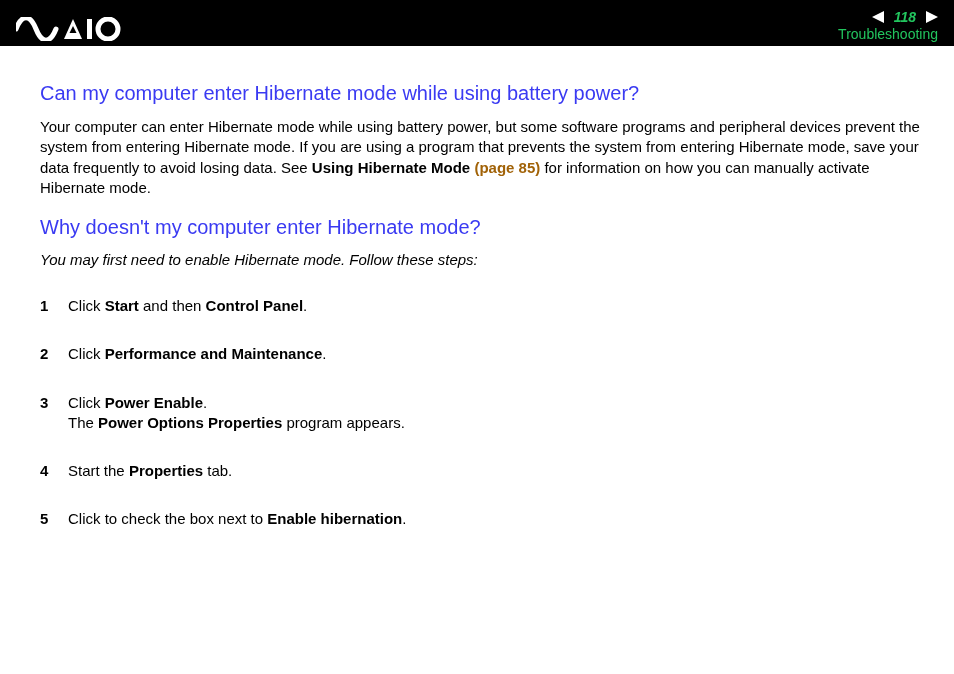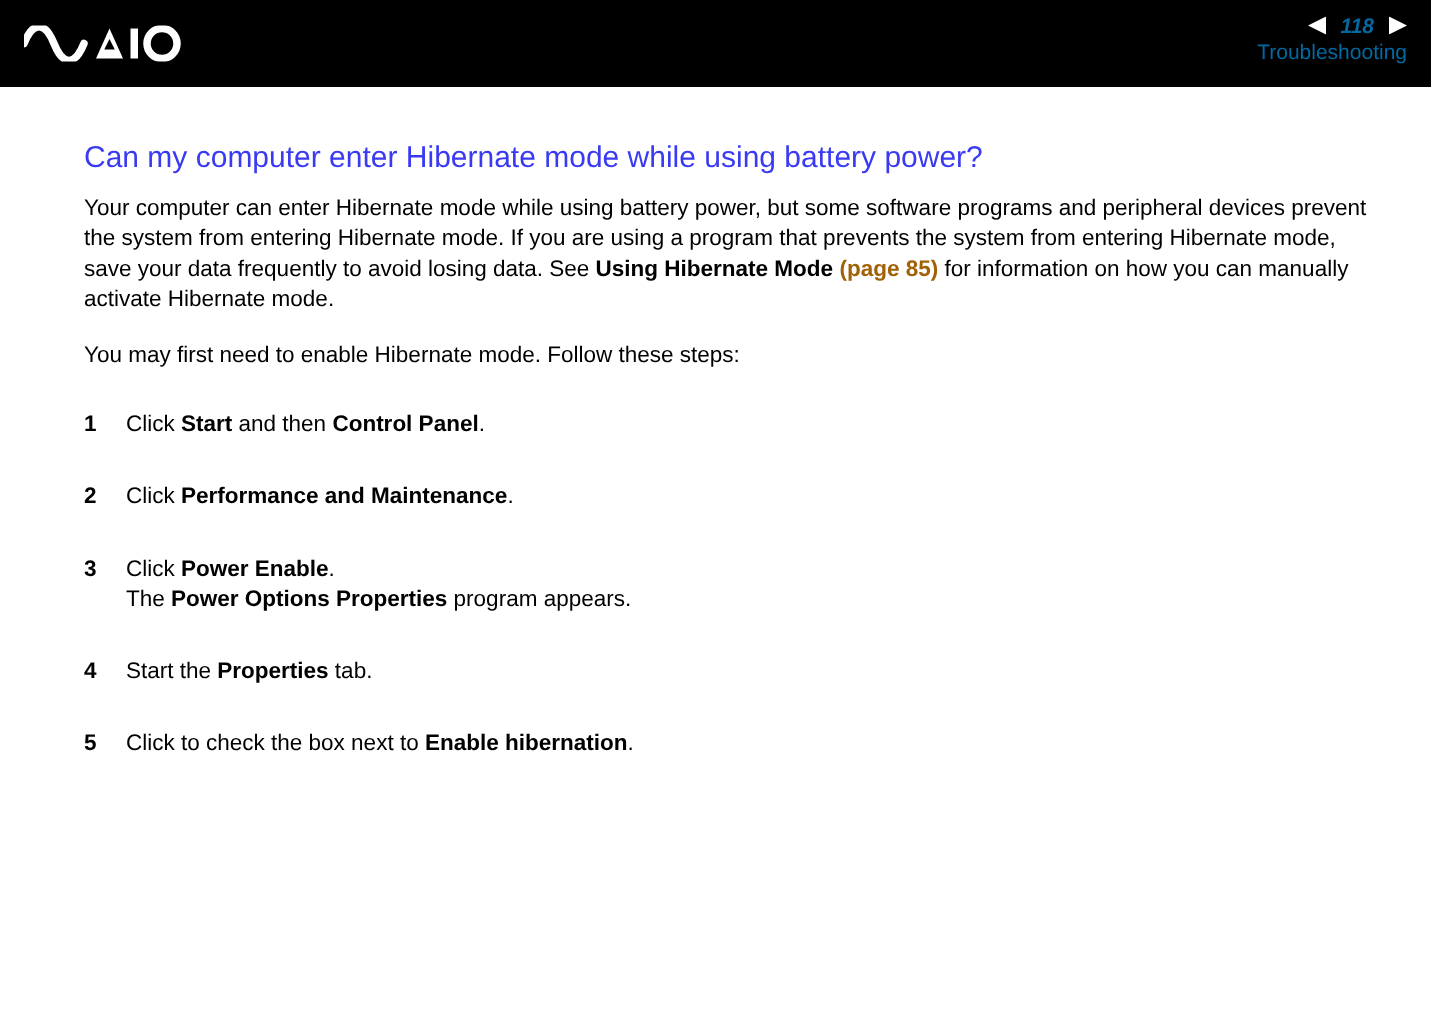--- a/index.html
+++ b/index.html
@@ -10,23 +10,23 @@
     font-family: Arial, Helvetica, sans-serif;
     font-size: 15px;
     color: #000;
     background: #fff;
     overflow: hidden;
     position: relative;
   }
   
   .header-bar {
     background: #000;
-    color: #0369a1;
+    color: #22c55e;
     width: 100%;
-    height: 58px;
+    height: 46px;
     position: relative;
   }
   .vaio-logo {
     position: absolute;
     left: 16px;
     top: 17px;
     height: 24px;
     fill: #fff;
   }
   .header-right {
@@ -53,39 +53,40 @@
   .nav-num {
     padding: 0 4px;
   }
   .header-section {
     font-size: 14px;
     font-weight: normal;
     margin-top: 2px;
   }
   
   .content {
-    padding: 36px 34px 0 56px;
+    padding: 36px 34px 0 40px;
   }
   .question-heading {
     color: #3a3af2;
     font-size: 20px;
     font-weight: normal;
     margin: 0 0 12px 0;
   }
   .body-para {
     margin: 0 0 18px 0;
     line-height: 1.35;
   }
   .body-para b { font-weight: bold; }
   .link-page {
     color: #a16207;
     font-weight: bold;
   }
   .intro-line {
     margin: 0 0 8px 0;
+    font-style: italic;
   }
   ol.steps {
     list-style: none;
     margin: 0;
     padding: 0;
     counter-reset: step;
   }
   ol.steps li {
     counter-increment: step;
     position: relative;
@@ -139,20 +140,21 @@
 </div>
 
 <div class="content">
 
   <h2 class="question-heading">Can my computer enter Hibernate mode while using battery power?</h2>
 
   <p class="body-para">
     <span>Your computer can enter Hibernate mode while using battery power, but some software programs and peripheral devices prevent the system from entering Hibernate mode. If you are using a program that prevents the system from entering Hibernate mode, save your data frequently to avoid losing data. See </span><b>Using Hibernate Mode </b><span class="link-page">(page 85)</span><span> for information on how you can manually activate Hibernate mode.</span>
   </p>
 
+  <h2 class="question-heading">Why doesn't my computer enter Hibernate mode?</h2>
 
   <p class="intro-line">You may first need to enable Hibernate mode. Follow these steps:</p>
 
   <ol class="steps">
     <li>
       <span>Click </span><b>Start</b><span> and then </span><b>Control Panel</b><span>.</span>
     </li>
     <li>
       <span>Click </span><b>Performance and Maintenance</b><span>.</span>
     </li>

